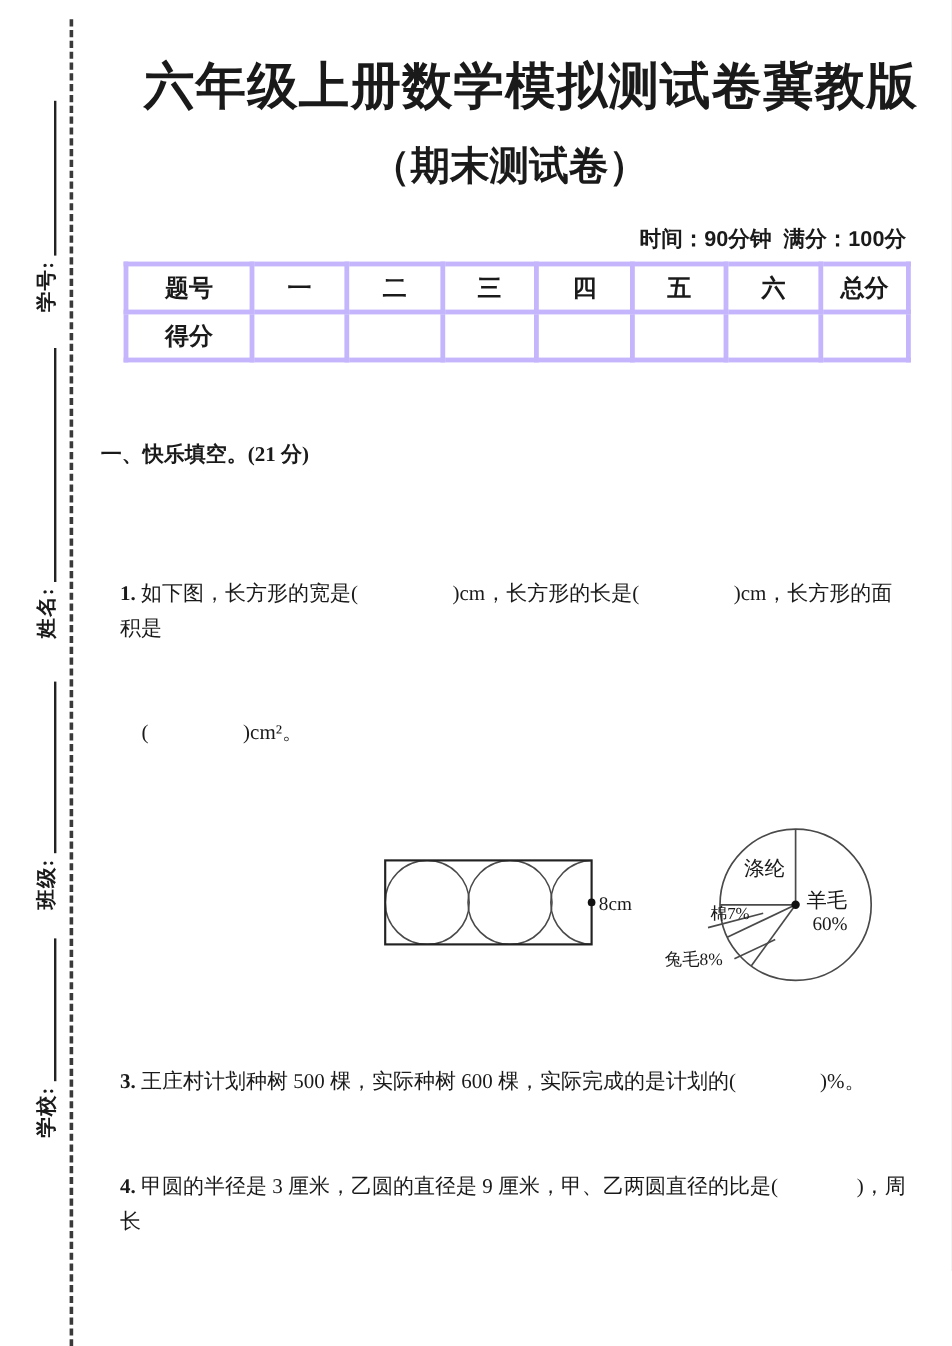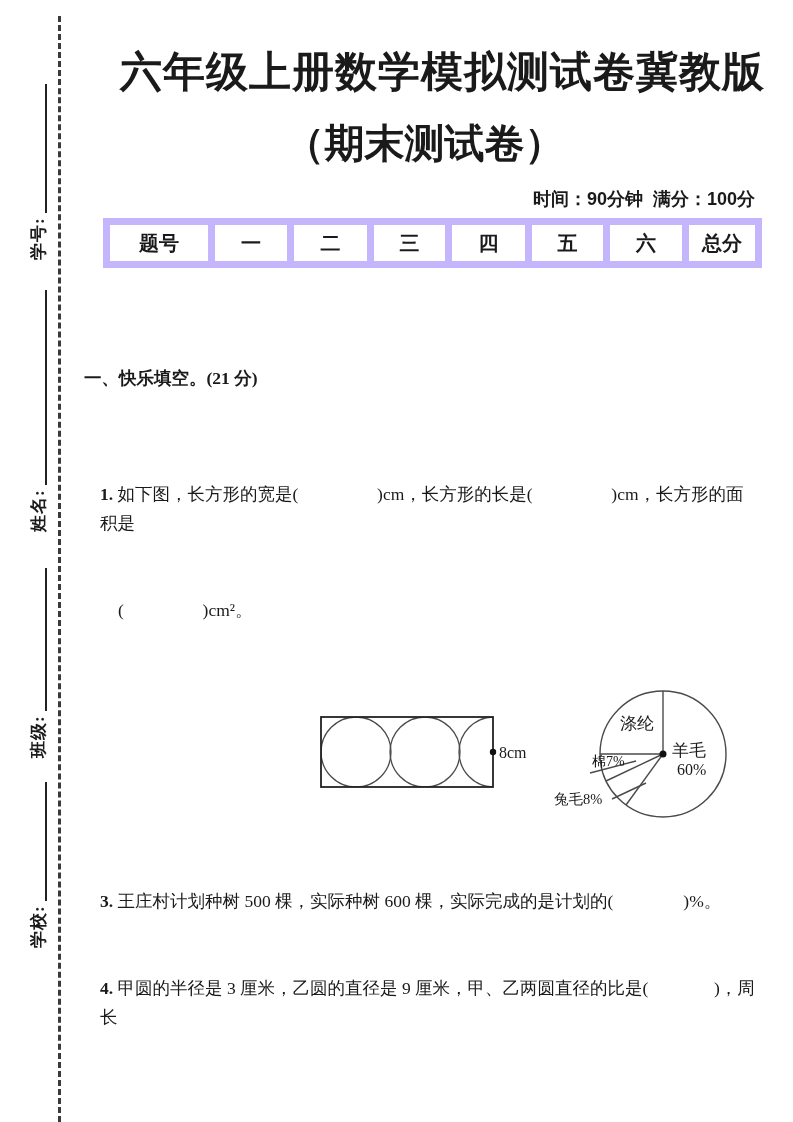--- a/index.html
+++ b/index.html
@@ -10,26 +10,26 @@
         display:flex;align-items:flex-end;height:28px;font-size:17px;white-space:nowrap;}
   .side-field .lbl{font-weight:600;letter-spacing:1px;}
   .side-field .line{flex:1;border-bottom:2px solid #222;margin:0 0 3px 4px;}
   .sf1{top:260px;width:176px;}
   .sf2{top:532px;width:242px;}
   .sf3{top:758px;width:190px;}
   .sf4{top:948px;width:166px;}
   .title{position:absolute;top:44px;left:84px;right:28px;text-align:right;
         font-family:"Liberation Sans","DejaVu Sans",sans-serif;font-weight:900;font-size:42px;letter-spacing:1px;}
   .subtitle{position:absolute;top:116px;left:84px;right:28px;text-align:center;
-        font-family:Liberation Mono, monospace;font-weight:900;font-size:40px;}
+        font-family:Liberation Mono, monospace;font-weight:900;font-size:33px;}
   .meta{position:absolute;top:187px;right:38px;font-family:"Liberation Sans","DejaVu Sans",sans-serif;
         font-weight:600;font-size:18px;white-space:pre;margin-left:24px;}
   table.score{position:absolute;left:103px;top:218px;width:652px;border-collapse:collapse;
         table-layout:fixed;text-align:center;font-size:20px;font-weight:600;}
-  table.score td{border:7px solid #c4b5fd;height:36px;padding:0;}
+  table.score td{border:4px solid #c4b5fd;height:36px;padding:0;}
   .qs{position:absolute;left:84px;top:306px;width:672px;font-size:17.5px;line-height:29px;white-space:pre-wrap;}
   .qs p{margin:0;}
   .qs .h{font-weight:700;}
   .q{padding-left:16px;}
   .cont{padding-left:34px;}
   .q b{font-weight:700;}
   .fig{height:88px;position:relative;}
   .fig svg{position:absolute;left:230px;top:2px;}
   .pie{position:absolute;left:550px;top:678px;}
   svg text{font-family:"Liberation Serif","DejaVu Serif",serif;fill:#1a1a1a;}
@@ -77,20 +77,30 @@
     <tbody>
         <tr>
       <td>题号</td>
       <td>一</td>
       <td>二</td>
       <td>三</td>
       <td>四</td>
       <td>五</td>
       <td>六</td>
       <td>总分</td>
+    </tr>
+    <tr>
+      <td>得分</td>
+      <td></td>
+      <td></td>
+      <td></td>
+      <td></td>
+      <td></td>
+      <td></td>
+      <td></td>
     </tr>
   </tbody>
     </table>
 
   <div class="qs">
     <p class="h">一、快乐填空。(21 分)</p>
 
     <p class="q"><b>1.</b><span> 如下图，长方形的宽是(                  )cm，长方形的长是(                  )cm，长方形的面积是</span></p>
     <p class="cont">(                  )cm²。</p>
 

